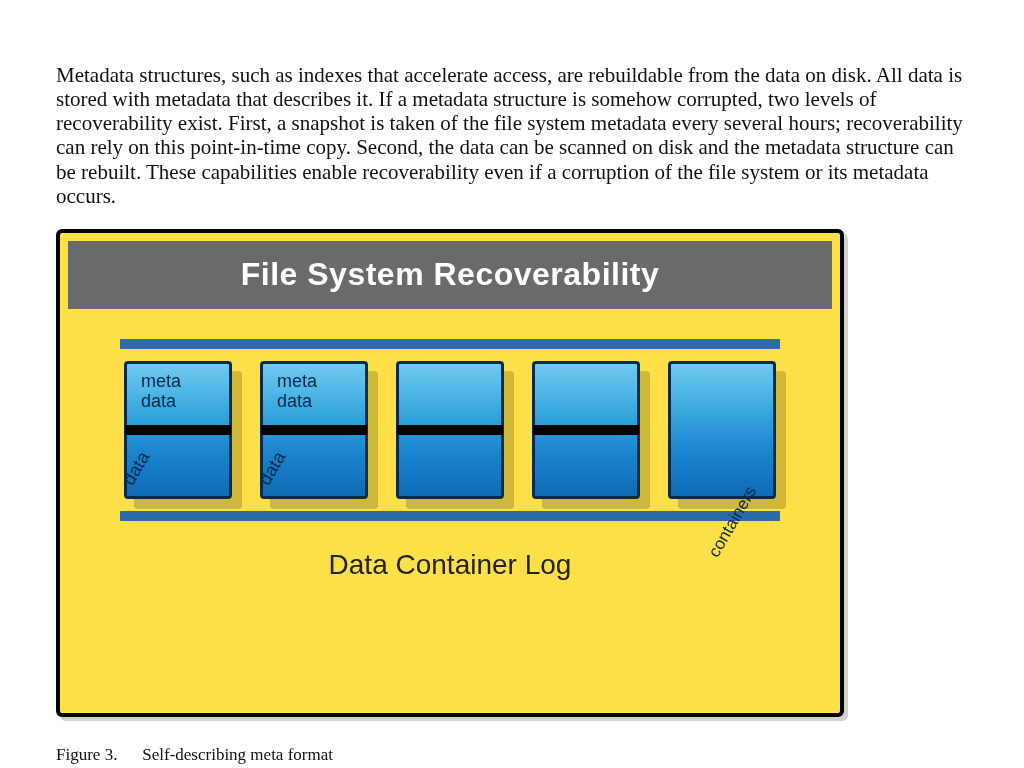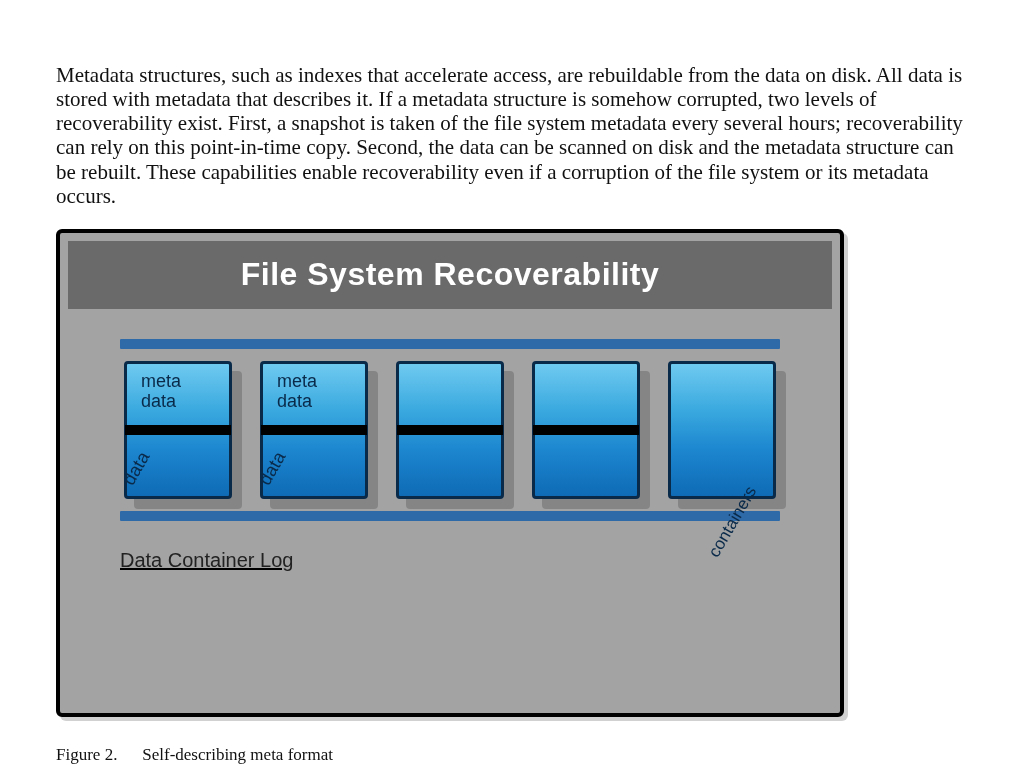--- a/index.html
+++ b/index.html
@@ -21,42 +21,41 @@
     max-width: 912px;
   }
   .figure-wrap {
     margin-top: 18px;
   }
   .figure-frame {
     width: 780px;
     height: 480px;
     border: 4px solid #000;
     border-radius: 6px;
-    background: #a3a3a3;
+    background: #fde047;
     position: relative;
     box-shadow: 4px 4px 0 rgba(0,0,0,0.18);
   }
   .figure-titlebar {
     margin: 8px;
     height: 68px;
     background: #6a6a6a;
     display: flex;
     align-items: center;
     justify-content: center;
   }
   .figure-title {
     color: #fff;
     font-family: Arial, Helvetica, sans-serif;
     font-weight: bold;
     font-size: 32px;
     letter-spacing: 0.5px;
   }
   .rail-area {
     margin: 30px 60px 0 60px;
-    text-decoration: underline;
   }
   .rail {
     height: 10px;
     background: #2f6aa8;
     border-radius: 1px;
   }
   .rail.top { margin-bottom: 12px; }
   .rail.bottom { margin-top: 12px; }
   .boxes {
     display: flex;
@@ -122,22 +121,23 @@
   }
   .lbl-containers {
     right: 14px;
     bottom: 4px;
     transform: rotate(-60deg);
     transform-origin: right bottom;
     font-size: 17px;
   }
   .log-caption {
     margin-top: 28px;
+    text-align: center;
     font-family: Arial, Helvetica, sans-serif;
-    font-size: 20px;
+    font-size: 28px;
     color: #222;
   }
   .figure-caption {
     margin-top: 28px;
     font-size: 17px;
     font-family: Georgia, 'Times New Roman', serif;
     color: #111;
   }
   .caption-num {
     display: inline-block;
@@ -196,18 +196,18 @@
                 <div class="box-label lbl-containers">containers</div>
               </div>
             </div>
           </div>
         <div class="rail bottom"></div>
         <div class="log-caption">Data Container Log</div>
       </div>
     </div>
 
     <div class="figure-caption">
-      <span class="caption-num">Figure 2.</span>
+      <span class="caption-num">Figure 3.</span>
       <span>Self-describing meta format</span>
     </div>
   </div>
 
 </div>
 
 </body></html>

